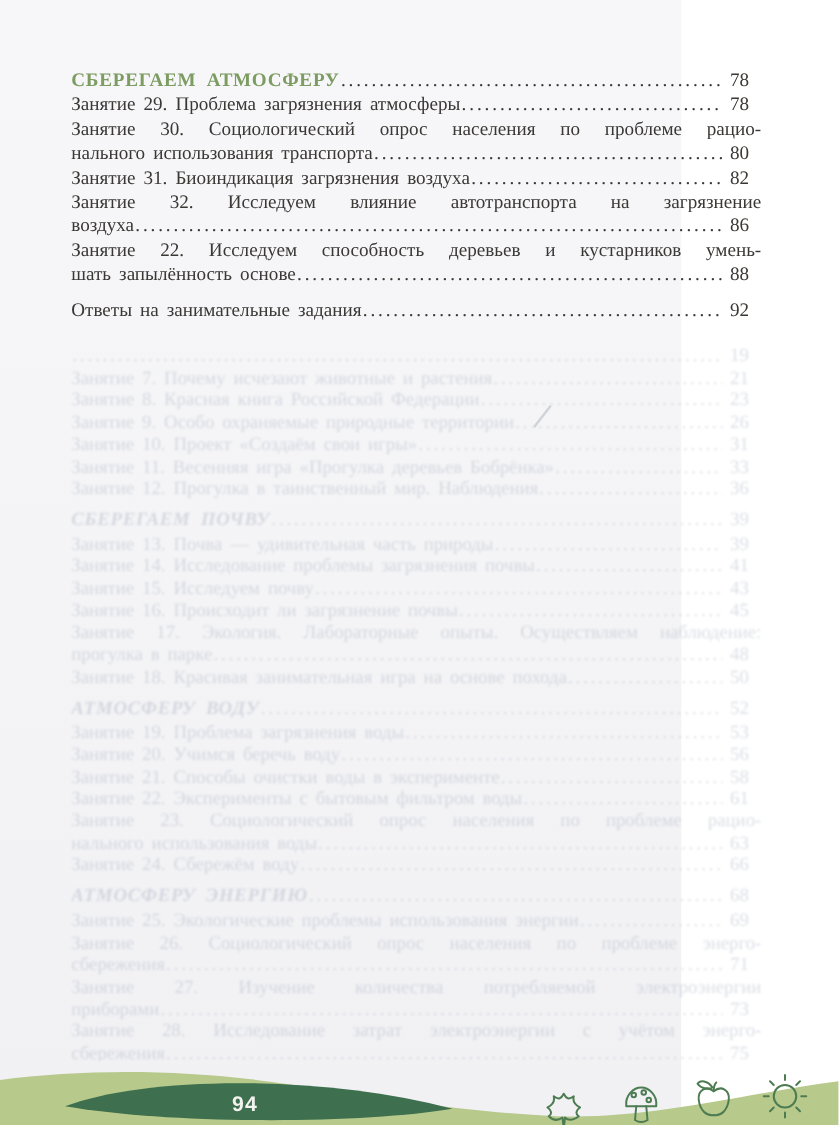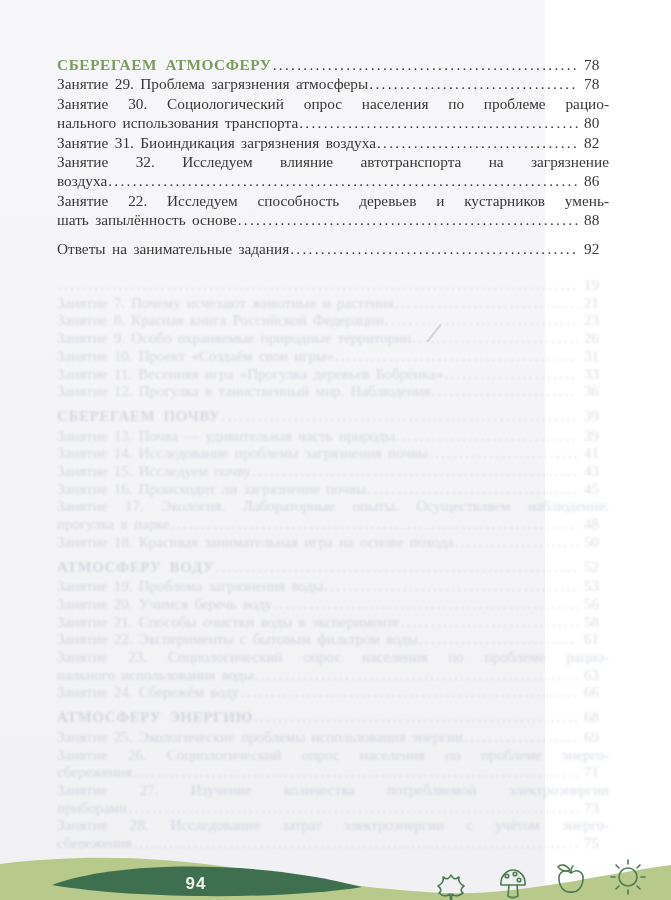--- a/index.html
+++ b/index.html
@@ -25,21 +25,21 @@
   .pg{margin-left:5px;min-width:25px;text-align:left;flex:0 0 auto;}
   .row.heading .t{color:var(--green-heading,#7d9c62);font-weight:bold;letter-spacing:.6px;word-spacing:4px;}
   .row.standalone{margin-top:9px;}
   
   .ghost{
     position:absolute;top:277px;left:57px;width:552px;height:572px;overflow:hidden;
     font-size:15px;color:var(--ghost,#97a1b4);opacity:.34;filter:blur(.8px);
   }
   .ghost .row{line-height:17.7px;}
   .ghost .row.heading{margin-top:7px;margin-bottom:2px;}
-  .ghost .row.heading .t{color:var(--ghost,#97a1b4);}
+  .ghost .row.heading .t{color:var(--ghost,#97a1b4);font-style:italic;}
   
   .scratch{
     position:absolute;left:433px;top:322px;width:1.5px;height:22px;
     background:#bcc1ca;transform:rotate(38deg);opacity:.65;border-radius:2px;
   }
   
   .footer{position:absolute;left:0;bottom:0;display:block;}
   .footer text{
     font-family:"Liberation Sans","DejaVu Sans",sans-serif;
     font-size:17px;font-weight:bold;letter-spacing:1px;

